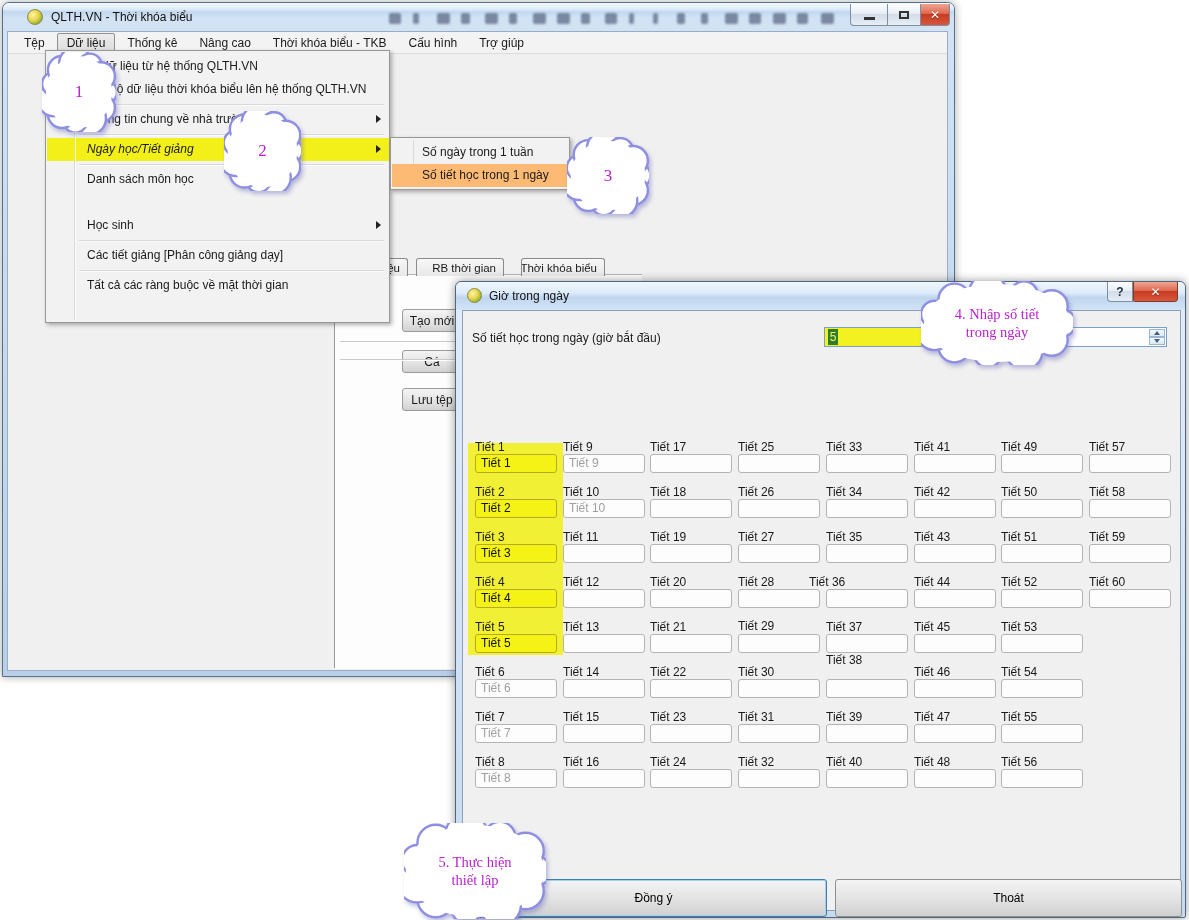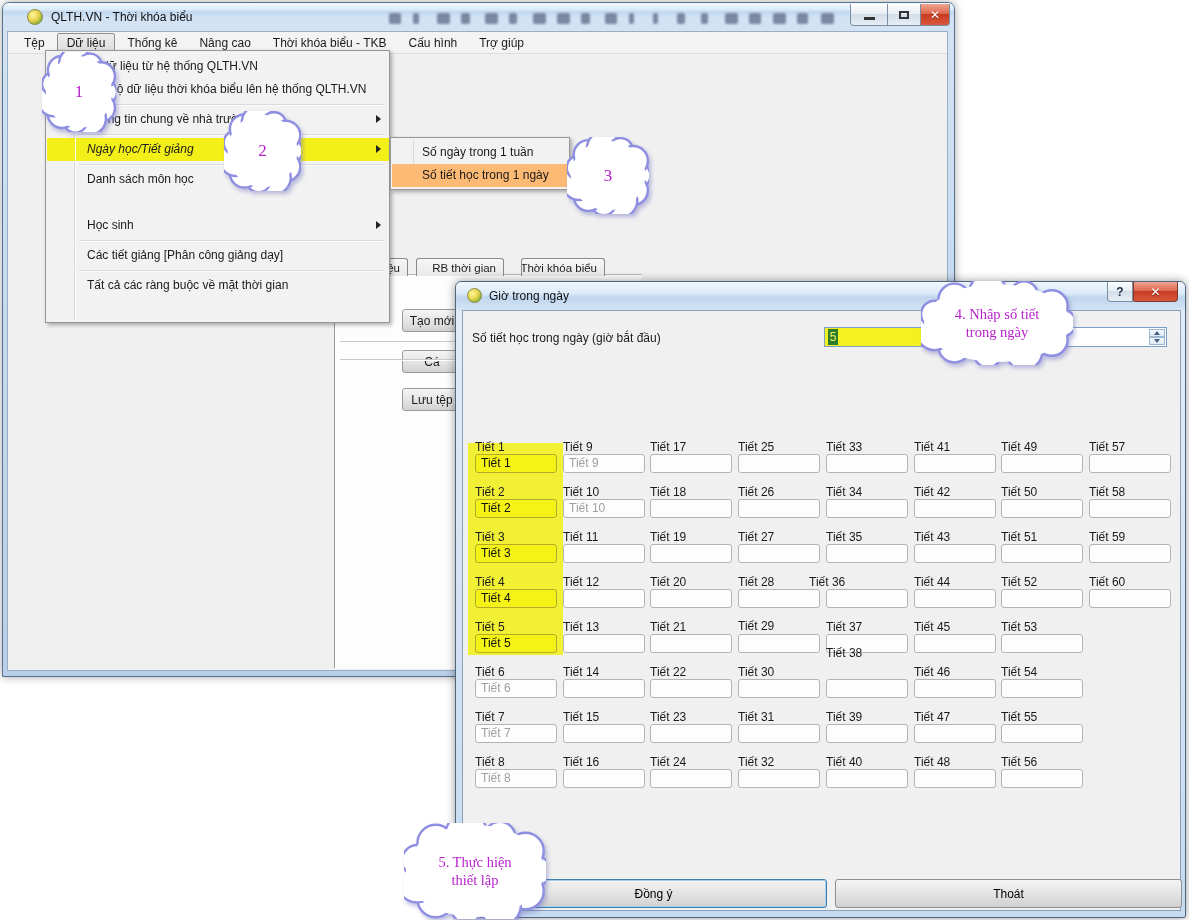--- a/index.html
+++ b/index.html
@@ -86,21 +86,21 @@
   .spinner{position:absolute;right:1px;top:1px;width:16px;height:16px;display:flex;flex-direction:column;}
   .sp{flex:1;border:1px solid #9ab6d2;background:linear-gradient(#f4f9fd,#dcEAf6);display:flex;align-items:center;justify-content:center;box-sizing:border-box;}
   .sp .tri-up{width:0;height:0;border-bottom:4px solid #44617e;border-left:3.5px solid transparent;border-right:3.5px solid transparent;}
   .sp .tri-dn{width:0;height:0;border-top:4px solid #44617e;border-left:3.5px solid transparent;border-right:3.5px solid transparent;}
   .col-strip{position:absolute;left:5px;top:132px;width:95px;height:212px;background:rgba(243,240,6,.8);}
   .g-label{position:absolute;font-size:12px;white-space:nowrap;}
   .g-box{position:absolute;width:82px;height:19px;background:#fdfdfd;border:1px solid #b4b4b4;border-radius:3px;
       box-sizing:border-box;font-size:12px;line-height:17px;padding-left:5px;white-space:nowrap;overflow:hidden;}
   .g-box.ph{color:#9f9f9f;}
   .g-box.yel{background:#f5f215;border-color:#b5ab28;color:#111;}
-  .dlg-btn{position:absolute;top:568px;height:29px;background:linear-gradient(#f4f4f4,#e2e2e2 55%,#d0d0d0);
+  .dlg-btn{position:absolute;top:568px;height:38px;background:linear-gradient(#f4f4f4,#e2e2e2 55%,#d0d0d0);
       border:1px solid #8e8e8e;border-radius:3px;box-sizing:border-box;font-size:12px;
       display:flex;align-items:center;justify-content:center;font-family:inherit;}
   .dlg-btn.ok{left:17px;width:347px;border-color:#3c7fb1;box-shadow:0 0 0 1px #a9d0ea inset;}
   .dlg-btn.exit{left:372px;width:347px;}
   
   .cloud{position:absolute;z-index:50;filter:drop-shadow(2px 3px 2px rgba(110,110,190,.45));}
   .cloud svg{position:absolute;left:0;top:0;}
   .cloud .txt{position:absolute;left:0;top:0;right:0;bottom:0;display:flex;flex-direction:column;
       align-items:center;justify-content:center;font-family:"Liberation Serif","DejaVu Serif",serif;
       color:#b822cc;text-align:center;line-height:1.25;}
@@ -313,21 +313,21 @@
           <div class="g-label" style="left: 363px; top: 129px;">Tiết 33</div>
           <div class="g-box" style="left: 363px; top: 143px;"></div>
           <div class="g-label" style="left: 363px; top: 174px;">Tiết 34</div>
           <div class="g-box" style="left: 363px; top: 188px;"></div>
           <div class="g-label" style="left: 363px; top: 219px;">Tiết 35</div>
           <div class="g-box" style="left: 363px; top: 233px;"></div>
           <div class="g-label" style="left: 346px; top: 264px;">Tiết 36</div>
           <div class="g-box" style="left: 363px; top: 278px;"></div>
           <div class="g-label" style="left: 363px; top: 309px;">Tiết 37</div>
           <div class="g-box" style="left: 363px; top: 323px;"></div>
-          <div class="g-label" style="left: 363px; top: 335px;">Tiết 38</div>
+          <div class="g-label" style="left: 363px; top: 342px;">Tiết 38</div>
           <div class="g-box" style="left: 363px; top: 368px;"></div>
           <div class="g-label" style="left: 363px; top: 399px;">Tiết 39</div>
           <div class="g-box" style="left: 363px; top: 413px;"></div>
           <div class="g-label" style="left: 363px; top: 444px;">Tiết 40</div>
           <div class="g-box" style="left: 363px; top: 458px;"></div>
           <div class="g-label" style="left: 451px; top: 129px;">Tiết 41</div>
           <div class="g-box" style="left: 451px; top: 143px;"></div>
           <div class="g-label" style="left: 451px; top: 174px;">Tiết 42</div>
           <div class="g-box" style="left: 451px; top: 188px;"></div>
           <div class="g-label" style="left: 451px; top: 219px;">Tiết 43</div>

